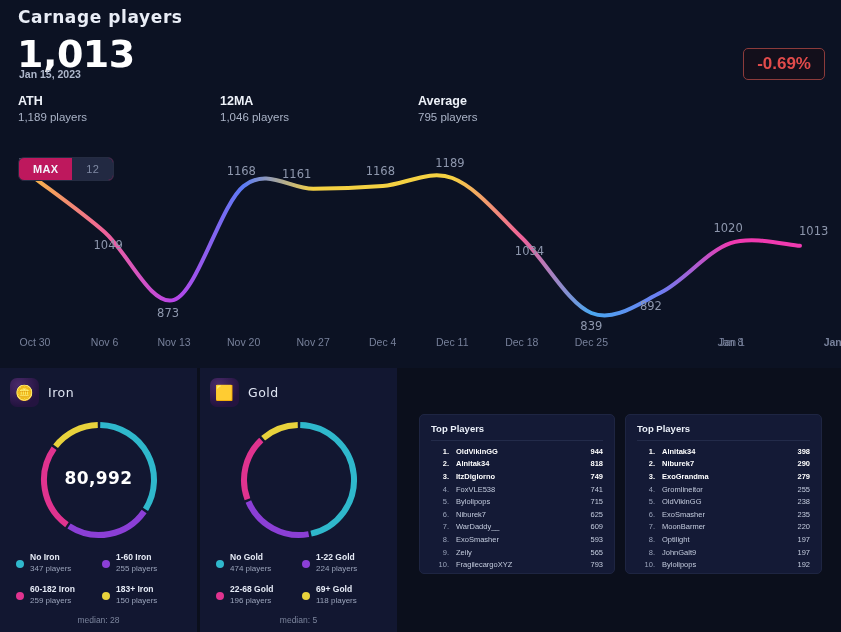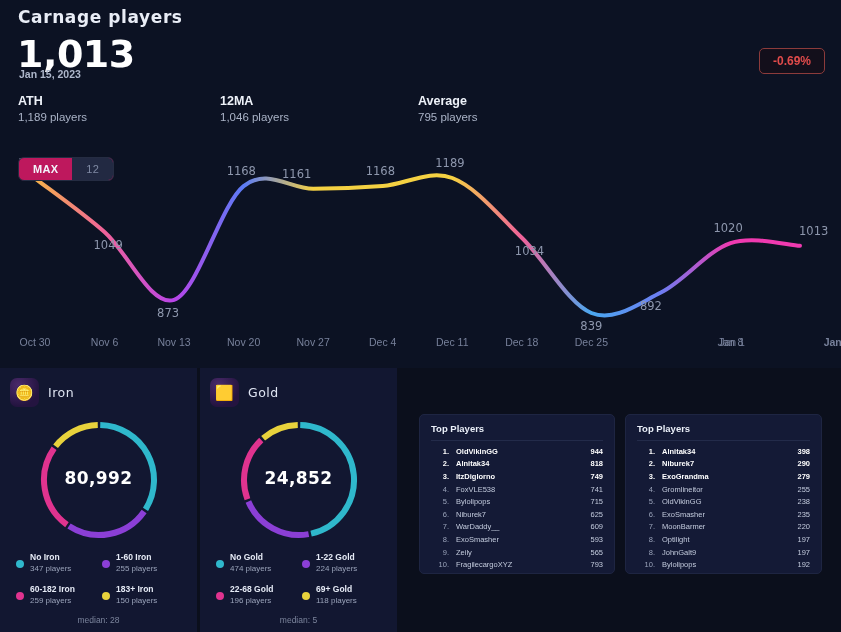--- a/index.html
+++ b/index.html
@@ -28,21 +28,21 @@
     letter-spacing: -0.5px;
     font-family: "DejaVu Sans", sans-serif;
   }
   .big-date {
     position: absolute; left: 19px; top: 68px;
     font-size: 10.5px; color: #aeb7cb; font-weight: 600;
   }
   .pct-badge {
     position: absolute; right: 16px; top: 48px;
     border: 1px solid #8c3b3b; border-radius: 5px;
-    padding: 5px 13px; color: #e14b4b; font-size: 12px; font-weight: 700;
+    padding: 5px 13px; color: #e14b4b; font-size: 17px; font-weight: 700;
     background: #130f1b;
   }
 
   .stats-row { position: absolute; left: 0; top: 94px; width: 841px; height: 36px; }
   .stat { position: absolute; }
   .stat .k { font-size: 12.5px; font-weight: 700; color: #eef2f9; display: block; }
   .stat .v { font-size: 11.5px; font-weight: 500; color: #aab3c7; display: block; margin-top: 3px; }
   .stat-0 { left: 18px; } .stat-1 { left: 220px; }
   .stat-2 { left: 418px; } .stat-3 { left: 618px; }
 
@@ -253,21 +253,20 @@
         <div class="res-icon">🟨</div>
         <div class="res-name">Gold</div>
       </div>
       <div class="donut-box">
         <svg id="donut-1" width="198" height="140">
             <path d="M100.24,15.01 A55,55 0 0 1 111.07,123.66" fill="none" stroke="#2fb8cc" stroke-width="6" stroke-linecap="butt"></path>
             <path d="M108.64,124.15 A55,55 0 0 1 48.37,91.48" fill="none" stroke="#8b3fd6" stroke-width="6" stroke-linecap="butt"></path>
             <path d="M47.45,89.18 A55,55 0 0 1 61.30,29.95" fill="none" stroke="#e0338f" stroke-width="6" stroke-linecap="butt"></path>
             <path d="M63.14,28.29 A55,55 0 0 1 97.76,15.01" fill="none" stroke="#e8d23c" stroke-width="6" stroke-linecap="butt"></path>
           </svg>
-        <div class="donut-center">24,852</div>
       </div>
       <div class="legend" id="legend-1">
           <div class="lg-item">
             <span class="lg-dot" style="background:#2fb8cc"></span>
             <span class="lg-txt">
               <span class="t">No Gold</span>
               <span class="s">474 players</span>
             </span>
           </div>
           <div class="lg-item">

